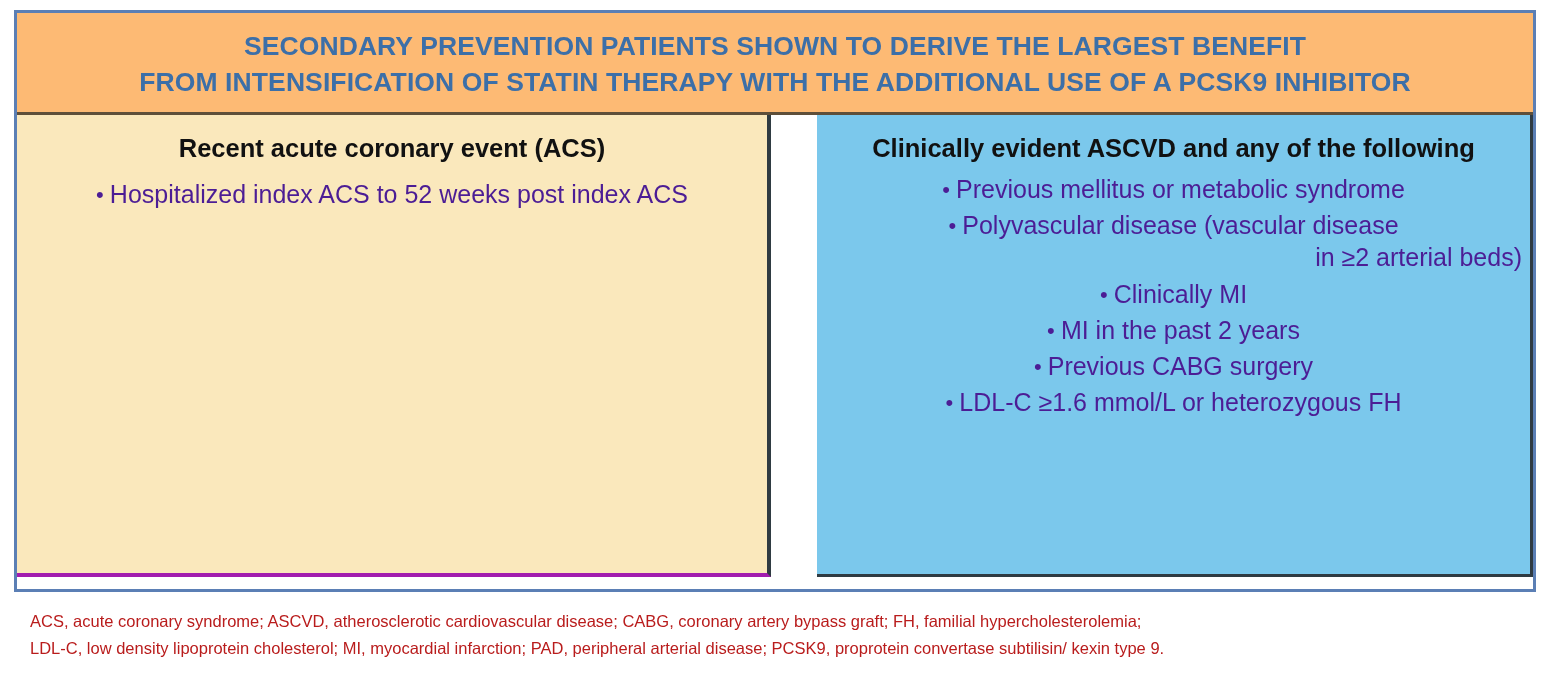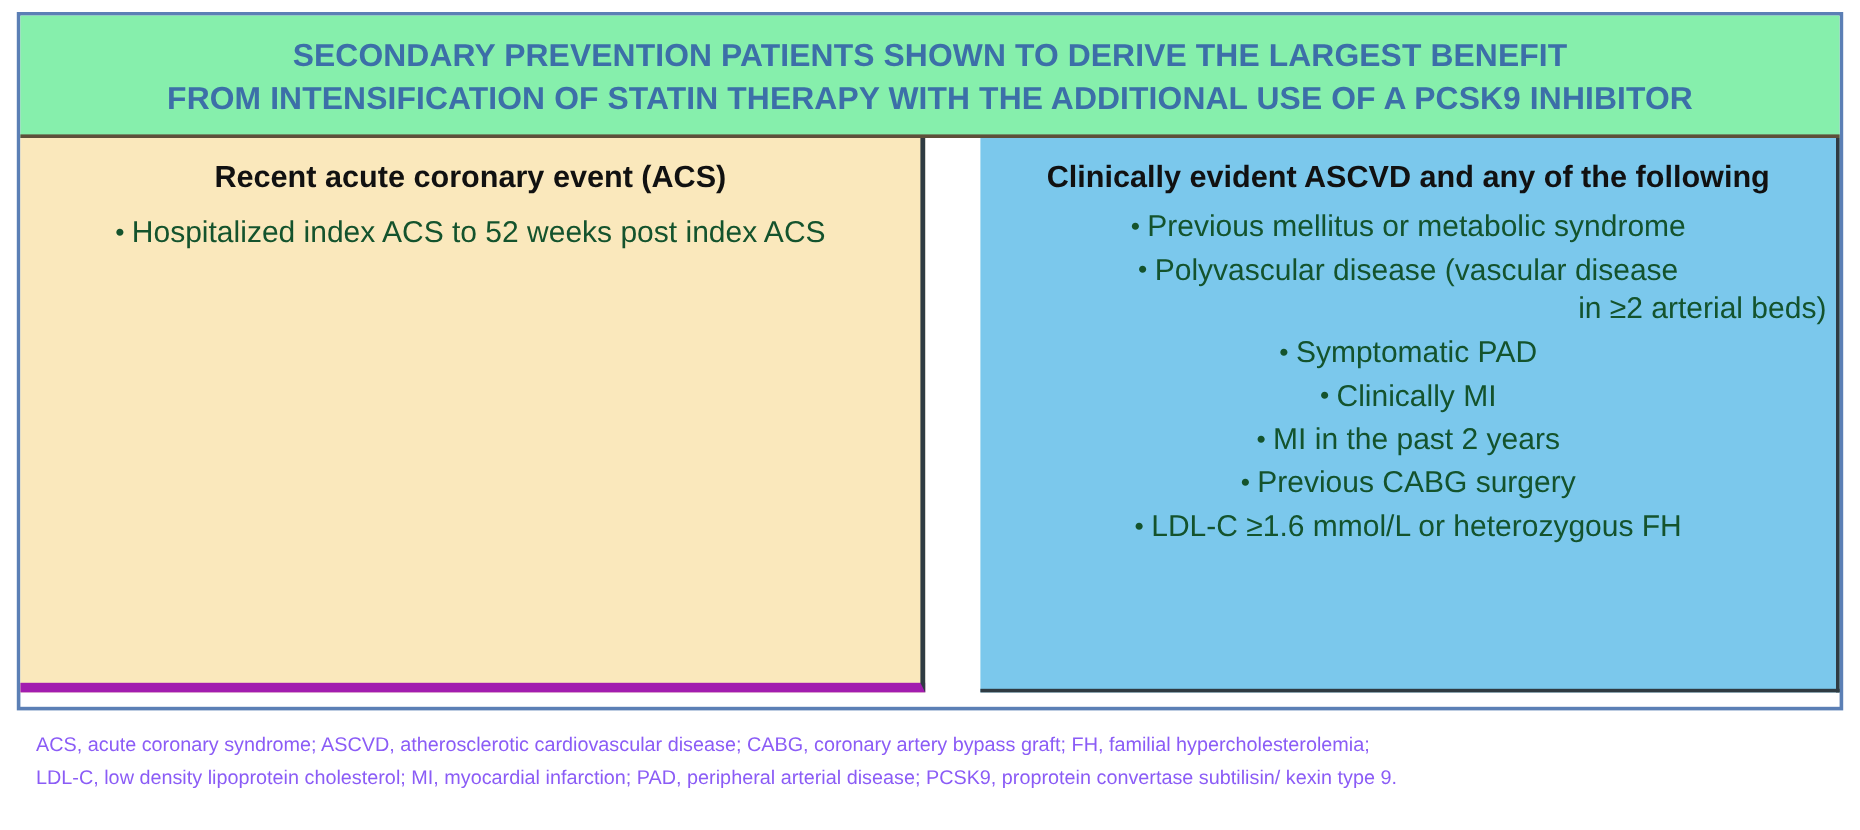--- a/index.html
+++ b/index.html
@@ -31,21 +31,21 @@
     height: 582px;
     box-sizing: border-box;
     border: 3px solid #5b7fb5;
     background: #ffffff;
   }
 
   
   .title-band {
     box-sizing: border-box;
     width: 100%;
-    background: #86efac;
+    background: #fdba74;
     padding: 16px 26px 12px 26px;
     border-bottom: 3px solid #5e4f3a;
     text-align: center;
   }
   .title-line {
     color: #3c6fa8;
     font-weight: bold;
     font-size: 26.5px;
     letter-spacing: 0.1px;
     line-height: 1.34;
@@ -63,21 +63,21 @@
   .panel {
     box-sizing: border-box;
     padding-top: 14px;
     overflow: hidden;
   }
 
   .panel-left {
     width: 754px;
     background: #fae8bc;
     border-right: 4px solid #2f3b42;
-    border-bottom: 8px solid #a21caf;
+    border-bottom: 4px solid #a21caf;
   }
 
   .panel-right {
     flex: 1;
     background: #7bc8ec;
     border-bottom: 3px solid #2f3b42;
     border-right: 3px solid #2f3b42;
     margin-left: 46px;
   }
 
@@ -93,21 +93,21 @@
 
   .bullet-list {
     list-style: none;
     margin: 0;
     padding: 0;
   }
 
   .bullet-item {
     text-align: center;
     font-size: 25px;
-    color: #14532d;
+    color: #4c1d95;
     line-height: 1.29;
     padding: 4px 8px 0 8px;
     white-space: nowrap;
   }
   .panel-left .bullet-item {
     padding-top: 11px;
   }
   .panel-right .bullet-list {
     margin-top: 2px;
   }
@@ -121,21 +121,21 @@
   }
 
   
   .footnote {
     position: absolute;
     left: 30px;
     top: 608px;
     width: 1500px;
     font-size: 16.5px;
     line-height: 1.62;
-    color: #8b5cf6;
+    color: #b91c1c;
   }
   .footnote-line {
     white-space: nowrap;
   }
 </style>
 </head>
 <body>
 
 <div id="root">
 
@@ -153,21 +153,20 @@
         <ul class="bullet-list">
             <li class="bullet-item"><span class="bullet-dot">• </span><span>Hospitalized index ACS to 52 weeks post index ACS</span></li>
           </ul>
       </div>
 
       <div class="panel panel-right">
         <div class="panel-heading">Clinically evident ASCVD and any of the following</div>
         <ul class="bullet-list">
             <li class="bullet-item"><span class="bullet-dot">• </span><span>Previous mellitus or metabolic syndrome</span></li>
             <li class="bullet-item"><span class="bullet-dot">• </span><span>Polyvascular disease (vascular disease</span><span class="cont-line">in ≥2 arterial beds)</span></li>
-            <li class="bullet-item"><span class="bullet-dot">• </span><span>Symptomatic PAD</span></li>
             <li class="bullet-item"><span class="bullet-dot">• </span><span>Clinically MI</span></li>
             <li class="bullet-item"><span class="bullet-dot">• </span><span>MI in the past 2 years</span></li>
             <li class="bullet-item"><span class="bullet-dot">• </span><span>Previous CABG surgery</span></li>
             <li class="bullet-item"><span class="bullet-dot">• </span><span>LDL-C ≥1.6 mmol/L or heterozygous FH</span></li>
           </ul>
       </div>
 
     </div>
   </div>
 

